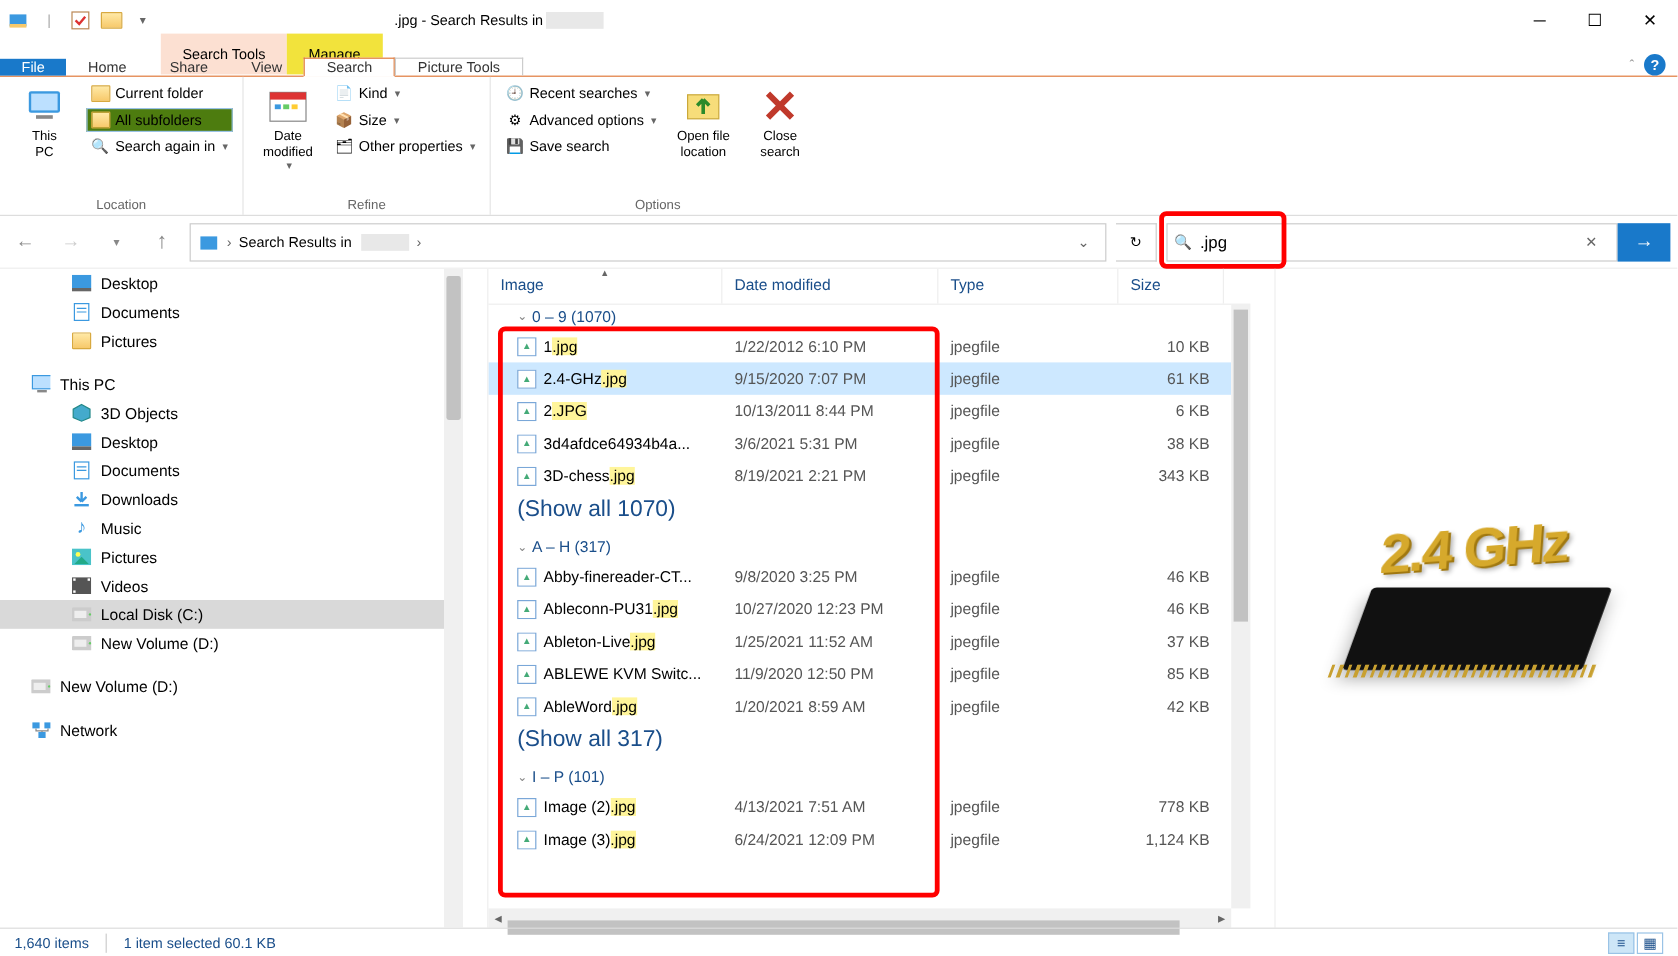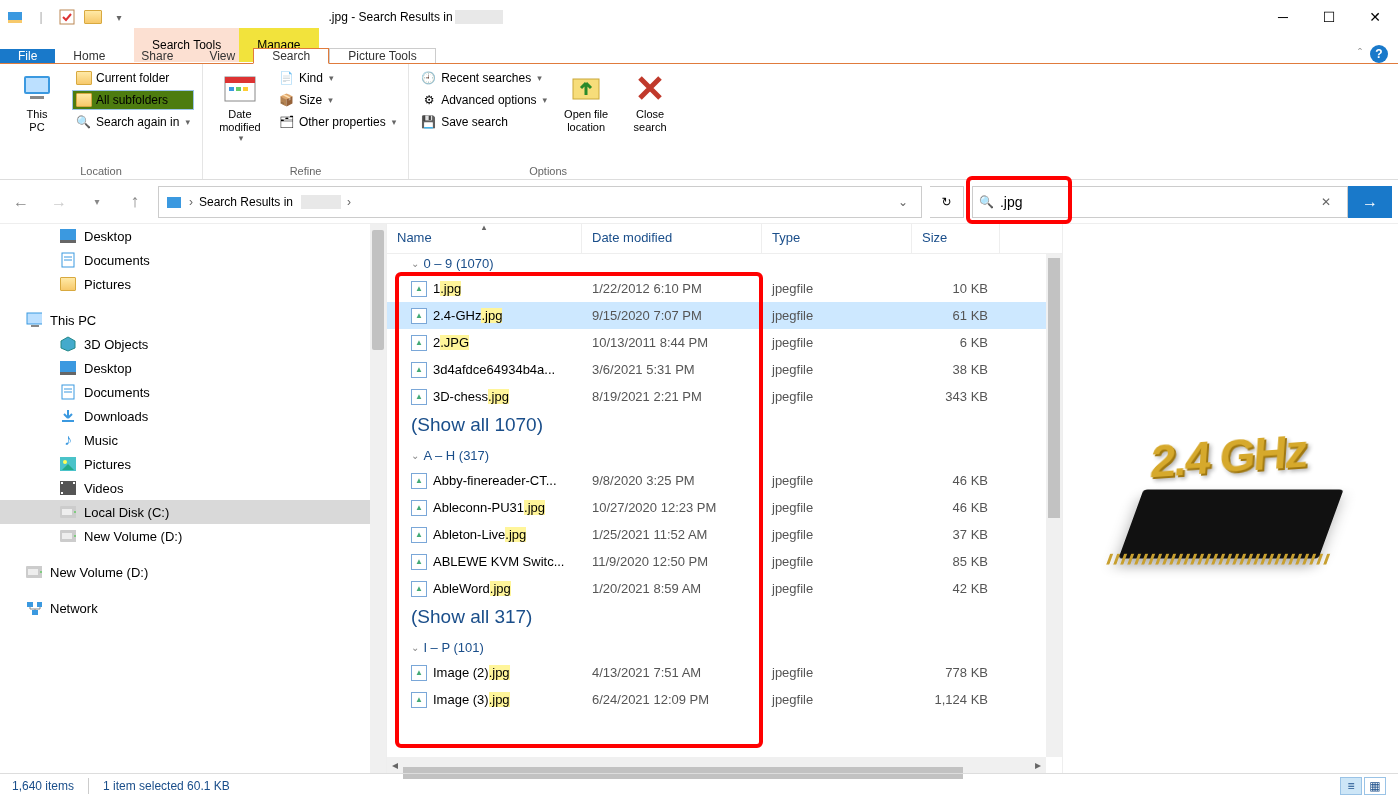--- a/index.html
+++ b/index.html
@@ -49,21 +49,21 @@
 .addr-drop { width: 24px; text-align: center; color: #666; }
 .refresh { width: 34px; height: 32px; border: 1px solid #ccc; border-left: none; display: flex; align-items: center; justify-content: center; }
 .searchwrap { position: relative; width: 420px; height: 32px; display: flex; }
 .searchbox { flex: 1; border: 1px solid #ccc; display: flex; align-items: center; padding: 0 6px; gap: 6px; }
 .searchbox input { border: none; outline: none; font-size: 14px; flex: 1; }
 .search-clear { width: 30px; display: flex; align-items: center; justify-content: center; color: #666; }
 .search-go { width: 44px; background: #1979ca; color: #fff; display: flex; align-items: center; justify-content: center; font-size: 16px; }
 .red-box { position: absolute; border: 4px solid red; border-radius: 6px; pointer-events: none; }
 
 
-.main { position: absolute; top: 224px; left: 0; right: 0; bottom: 24px; display: flex; }
+.main { position: absolute; top: 224px; left: 0; right: 0; bottom: 24px; display: flex; gap: 20px; }
 .tree { width: 386px; overflow: hidden; position: relative; }
 .tree-inner { width: 372px; }
 .tree-item { display: flex; align-items: center; gap: 8px; padding: 4px 0 4px 36px; font-size: 13px; }
 .tree-item.root { padding-left: 26px; font-weight: normal; }
 .tree-item.indent { padding-left: 60px; }
 .tree-item.sel { background: #d9d9d9; }
 .tree-spacer { height: 12px; }
 .tree-scrollbar { position: absolute; right: 0; top: 0; bottom: 0; width: 16px; background: #f0f0f0; }
 .tree-thumb { position: absolute; right: 2px; top: 6px; width: 12px; height: 120px; background: #c2c2c2; border-radius: 2px; }
 .folder-ico { width: 18px; height: 14px; background: linear-gradient(#ffe9a6,#f7c96b); border: 1px solid #d8a93f; border-radius: 1px; display: inline-block; }
@@ -456,21 +456,21 @@
           <span>Network</span>
         </div>
       </div>
     <div class="tree-scrollbar">
         <div class="tree-thumb"></div>
       </div>
   </div>
 
   <div class="files">
     <div class="cols">
-      <div class="col name"><span class="sort-arrow">▴</span><span>Name</span></div>
+      <div class="col name"><span class="sort-arrow">▴</span><span>Image</span></div>
       <div class="col date">Date modified</div>
       <div class="col type">Type</div>
       <div class="col size">Size</div>
     </div>
     <div class="filebody" id="filebody">
         <div class="group-hdr" style="margin-top: -2px;">
           <span class="group-caret">⌄</span>
           <span>0 – 9 (1070)</span>
         </div>
         <div class="frow">

